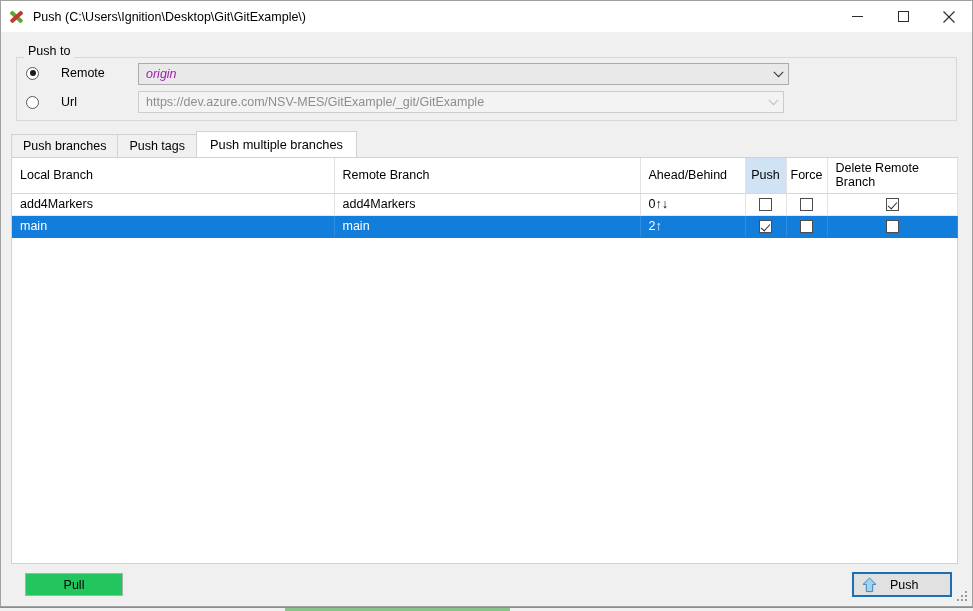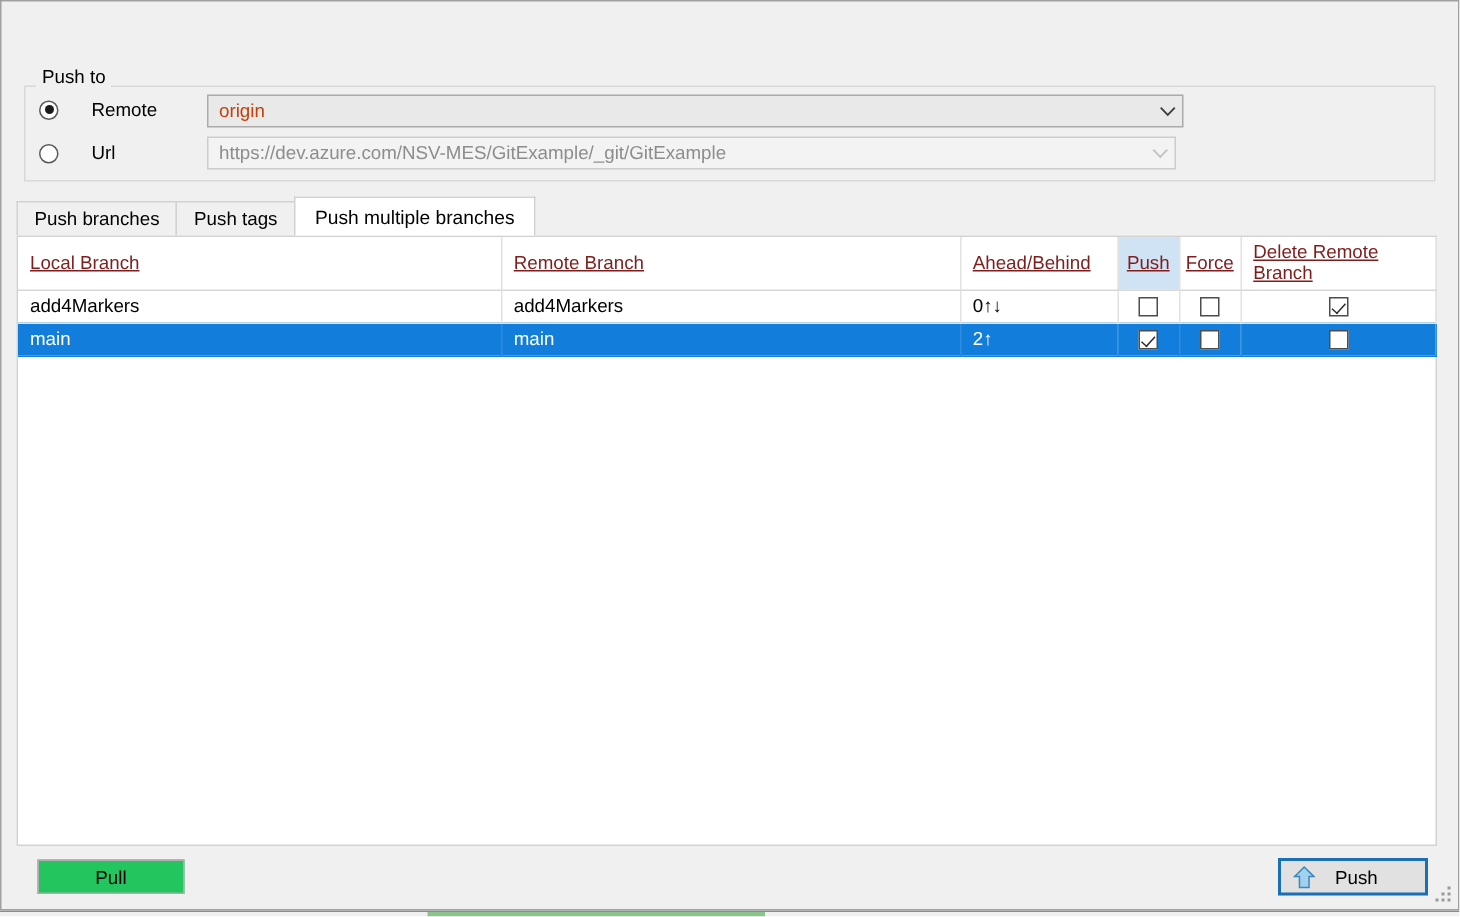--- a/index.html
+++ b/index.html
@@ -121,21 +121,21 @@
   .combo .arrow {
     width: 20px;
     display: flex; align-items: center; justify-content: center;
     flex: 0 0 auto;
   }
   .combo-remote {
     left: 137px; top: 62px;
     width: 651px; height: 22px;
     background: #e9e9e9;
   }
-  .combo-remote .combo-text { color: #c2410c; }
+  .combo-remote .combo-text { color: #a21caf; font-style: italic; }
   .combo-url {
     left: 137px; top: 90px;
     width: 646px; height: 22px;
     background: #f3f3f3;
     border-color: #cccccc;
   }
   .combo-url .combo-text { color: #8d8d8d; }
 
   
   .manage-btn {
@@ -204,23 +204,22 @@
   }
   table.grid th {
     height: 35px;
     font-weight: normal;
     text-align: left;
     vertical-align: middle;
     padding: 0 0 0 8px;
     border-right: 1px solid #e2e2e2;
     border-bottom: 1px solid #d8d8d8;
     background: #ffffff;
-    color: #7f1d1d;
-    box-sizing: border-box;
-    text-decoration: underline;
+    color: #000000;
+    box-sizing: border-box;
   }
   table.grid th.center { text-align: center; padding-left: 0; }
   table.grid th.hl { background: #cfe3f5; }
   table.grid td {
     height: 22px;
     padding: 0 0 0 8px;
     border-right: 1px solid #e2e2e2;
     border-bottom: 1px solid #e8e8e8;
     vertical-align: middle;
     box-sizing: border-box;
@@ -308,20 +307,45 @@
     left: 285px; top: 0;
     width: 225px; height: 3px;
     background: #89c48a;
   }
 </style>
 </head>
 <body>
 
 <div class="window">
 
+  <div class="titlebar">
+    <div class="app-icon">
+      <div class="bar g"></div>
+      <div class="bar r"></div>
+    </div>
+    <div class="title-text">Push (C:\Users\Ignition\Desktop\Git\GitExample\)</div>
+    <div class="win-buttons">
+      <div class="win-btn">
+        <svg width="11" height="11" viewBox="0 0 11 11">
+            <line x1="0" y1="5.5" x2="11" y2="5.5" stroke="#2b2b2b" stroke-width="1"></line>
+          </svg>
+      </div>
+      <div class="win-btn">
+        <svg width="11" height="11" viewBox="0 0 11 11">
+            <rect x="0.5" y="0.5" width="10" height="10" fill="none" stroke="#2b2b2b" stroke-width="1"></rect>
+          </svg>
+      </div>
+      <div class="win-btn">
+        <svg width="12" height="12" viewBox="0 0 12 12">
+            <line x1="0.5" y1="0.5" x2="11.5" y2="11.5" stroke="#2b2b2b" stroke-width="1.1"></line>
+            <line x1="11.5" y1="0.5" x2="0.5" y2="11.5" stroke="#2b2b2b" stroke-width="1.1"></line>
+          </svg>
+      </div>
+    </div>
+  </div>
 
   <div class="groupbox"></div>
   <div class="group-title">Push to</div>
 
   <div class="radio-row r1">
     <span class="radio checked"></span>
     <span class="radio-label">Remote</span>
   </div>
   <div class="radio-row r2">
     <span class="radio"></span>

